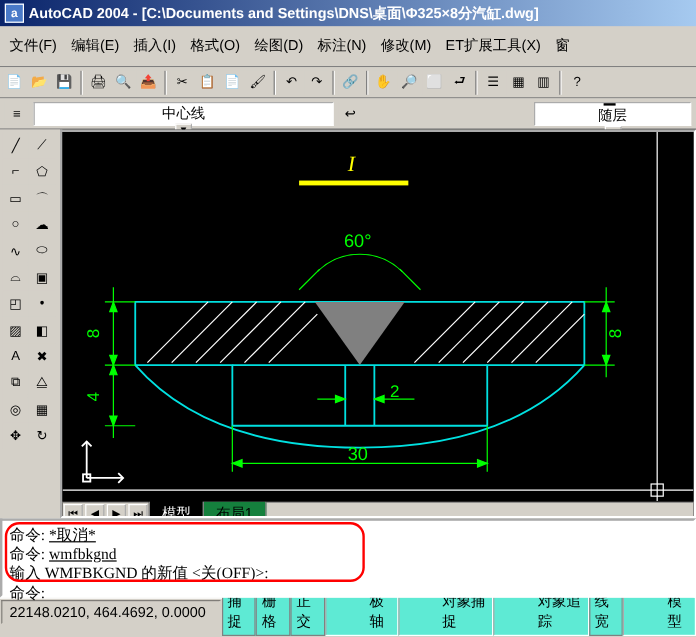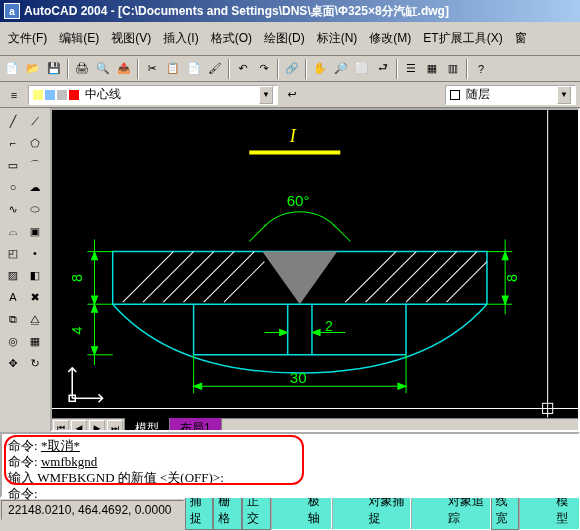--- a/index.html
+++ b/index.html
@@ -5,30 +5,30 @@
   * { box-sizing: border-box; margin: 0; padding: 0; }
   body { font-family: "SimSun", "宋体", Arial, sans-serif; font-size: 12px; background: #d4d0c8; width: 580px; height: 531px; overflow: hidden; }
   .titlebar { background: linear-gradient(to right, #0a246a, #a6caf0); color: #fff; height: 22px; display: flex; align-items: center; padding: 0 4px; font-weight: bold; font-size: 12px; }
   .titlebar .icon { width: 16px; height: 16px; background: #4a7ac8; border: 1px solid #fff; margin-right: 4px; display: inline-flex; align-items: center; justify-content: center; color: #fff; font-size: 10px; }
   .menubar { background: #d4d0c8; height: 34px; display: flex; align-items: center; padding: 0 2px; border-bottom: 1px solid #808080; }
   .menubar span { padding: 2px 6px; cursor: default; }
   .toolbar-row { background: #d4d0c8; height: 26px; display: flex; align-items: center; padding: 2px; border-bottom: 1px solid #808080; gap: 1px; }
   .tbtn { width: 20px; height: 20px; border: 1px solid #d4d0c8; display: inline-flex; align-items: center; justify-content: center; cursor: pointer; font-size: 11px; }
   .tsep { width: 2px; height: 20px; border-left: 1px solid #808080; border-right: 1px solid #fff; margin: 0 2px; }
   .layer-row { background: #d4d0c8; height: 26px; display: flex; align-items: center; padding: 2px 4px; border-bottom: 1px solid #808080; gap: 4px; }
-  .layer-combo { height: 20px; border: 1px inset #fff; background: #fff; display: flex; align-items: center; padding: 0 4px; font-size: 12px; }
+  .layer-combo { height: 20px; border: 1px inset #fff; background: #fff; display: flex; align-items: center; padding: 0 4px; font-size: 12px; flex-direction: column; }
   .layer-combo .sw { width: 10px; height: 10px; margin-right: 2px; }
   .dropdown-arrow { width: 14px; height: 18px; background: #d4d0c8; border: 1px outset #fff; display: inline-flex; align-items: center; justify-content: center; font-size: 8px; }
   .workarea { display: flex; height: 324px; }
   .left-tools { width: 50px; background: #d4d0c8; display: flex; flex-wrap: wrap; align-content: flex-start; padding: 2px; gap: 0; }
   .left-tools .tbtn { width: 22px; height: 22px; }
   .canvas-wrap { flex: 1; display: flex; flex-direction: column; border: 2px inset #fff; background: #000; position: relative; overflow: hidden; }
   .canvas { flex: 1; background: #000; position: relative; }
   .tabs { height: 20px; background: #d4d0c8; display: flex; align-items: center; border-top: 1px solid #808080; }
-  .tabs .tab { padding: 2px 10px; background: #a21caf; border: 1px solid #808080; font-size: 12px; cursor: pointer; margin-right: -1px; }
+  .tabs .tab { padding: 2px 10px; background: #15803d; border: 1px solid #808080; font-size: 12px; cursor: pointer; margin-right: -1px; }
   .tabs .tab.active { background: #000; color: #fff; border-top-color: #000; }
   .tabs .navbtn { width: 16px; height: 16px; border: 1px outset #fff; display: inline-flex; align-items: center; justify-content: center; font-size: 9px; margin: 0 1px; cursor: pointer; }
   .cmdline { background: #fff; border: 2px inset #fff; padding: 4px 6px; font-family: Liberation Serif, serif; font-size: 13px; line-height: 16px; position: relative; height: 66px; }
   .cmdline .highlight-box { position: absolute; border: 2px solid #ff0000; border-radius: 12px; pointer-events: none; }
   .statusbar { height: 22px; background: #d4d0c8; display: flex; align-items: center; border-top: 1px solid #fff; }
   .statusbar .coord { width: 230px; padding: 2px 6px; border: 1px inset #d4d0c8; font-size: 12px; margin: 1px; }
   .statusbar .stbtn { padding: 2px 4px; border: 1px solid #808080; background: #5eead4; font-size: 12px; cursor: pointer; margin: 1px 0; }
   .statusbar .stbtn.pressed { border: 1px inset #fff; padding-left: 36px; }
   svg { display: block; }
 </style>
@@ -38,21 +38,20 @@
 <div class="titlebar">
   <span class="icon">a</span>
   <span>
     <span>AutoCAD 2004</span> - <span>[C:\Documents and Settings\DNS\桌面\Φ325×8分汽缸.dwg]</span>
   </span>
 </div>
 
 <div class="menubar">
   <span>文件(F)</span>
   <span>编辑(E)</span>
-  <span>视图(V)</span>
   <span>插入(I)</span>
   <span>格式(O)</span>
   <span>绘图(D)</span>
   <span>标注(N)</span>
   <span>修改(M)</span>
   <span>ET扩展工具(X)</span>
   <span>窗</span>
 </div>
 
 <div class="toolbar-row">

